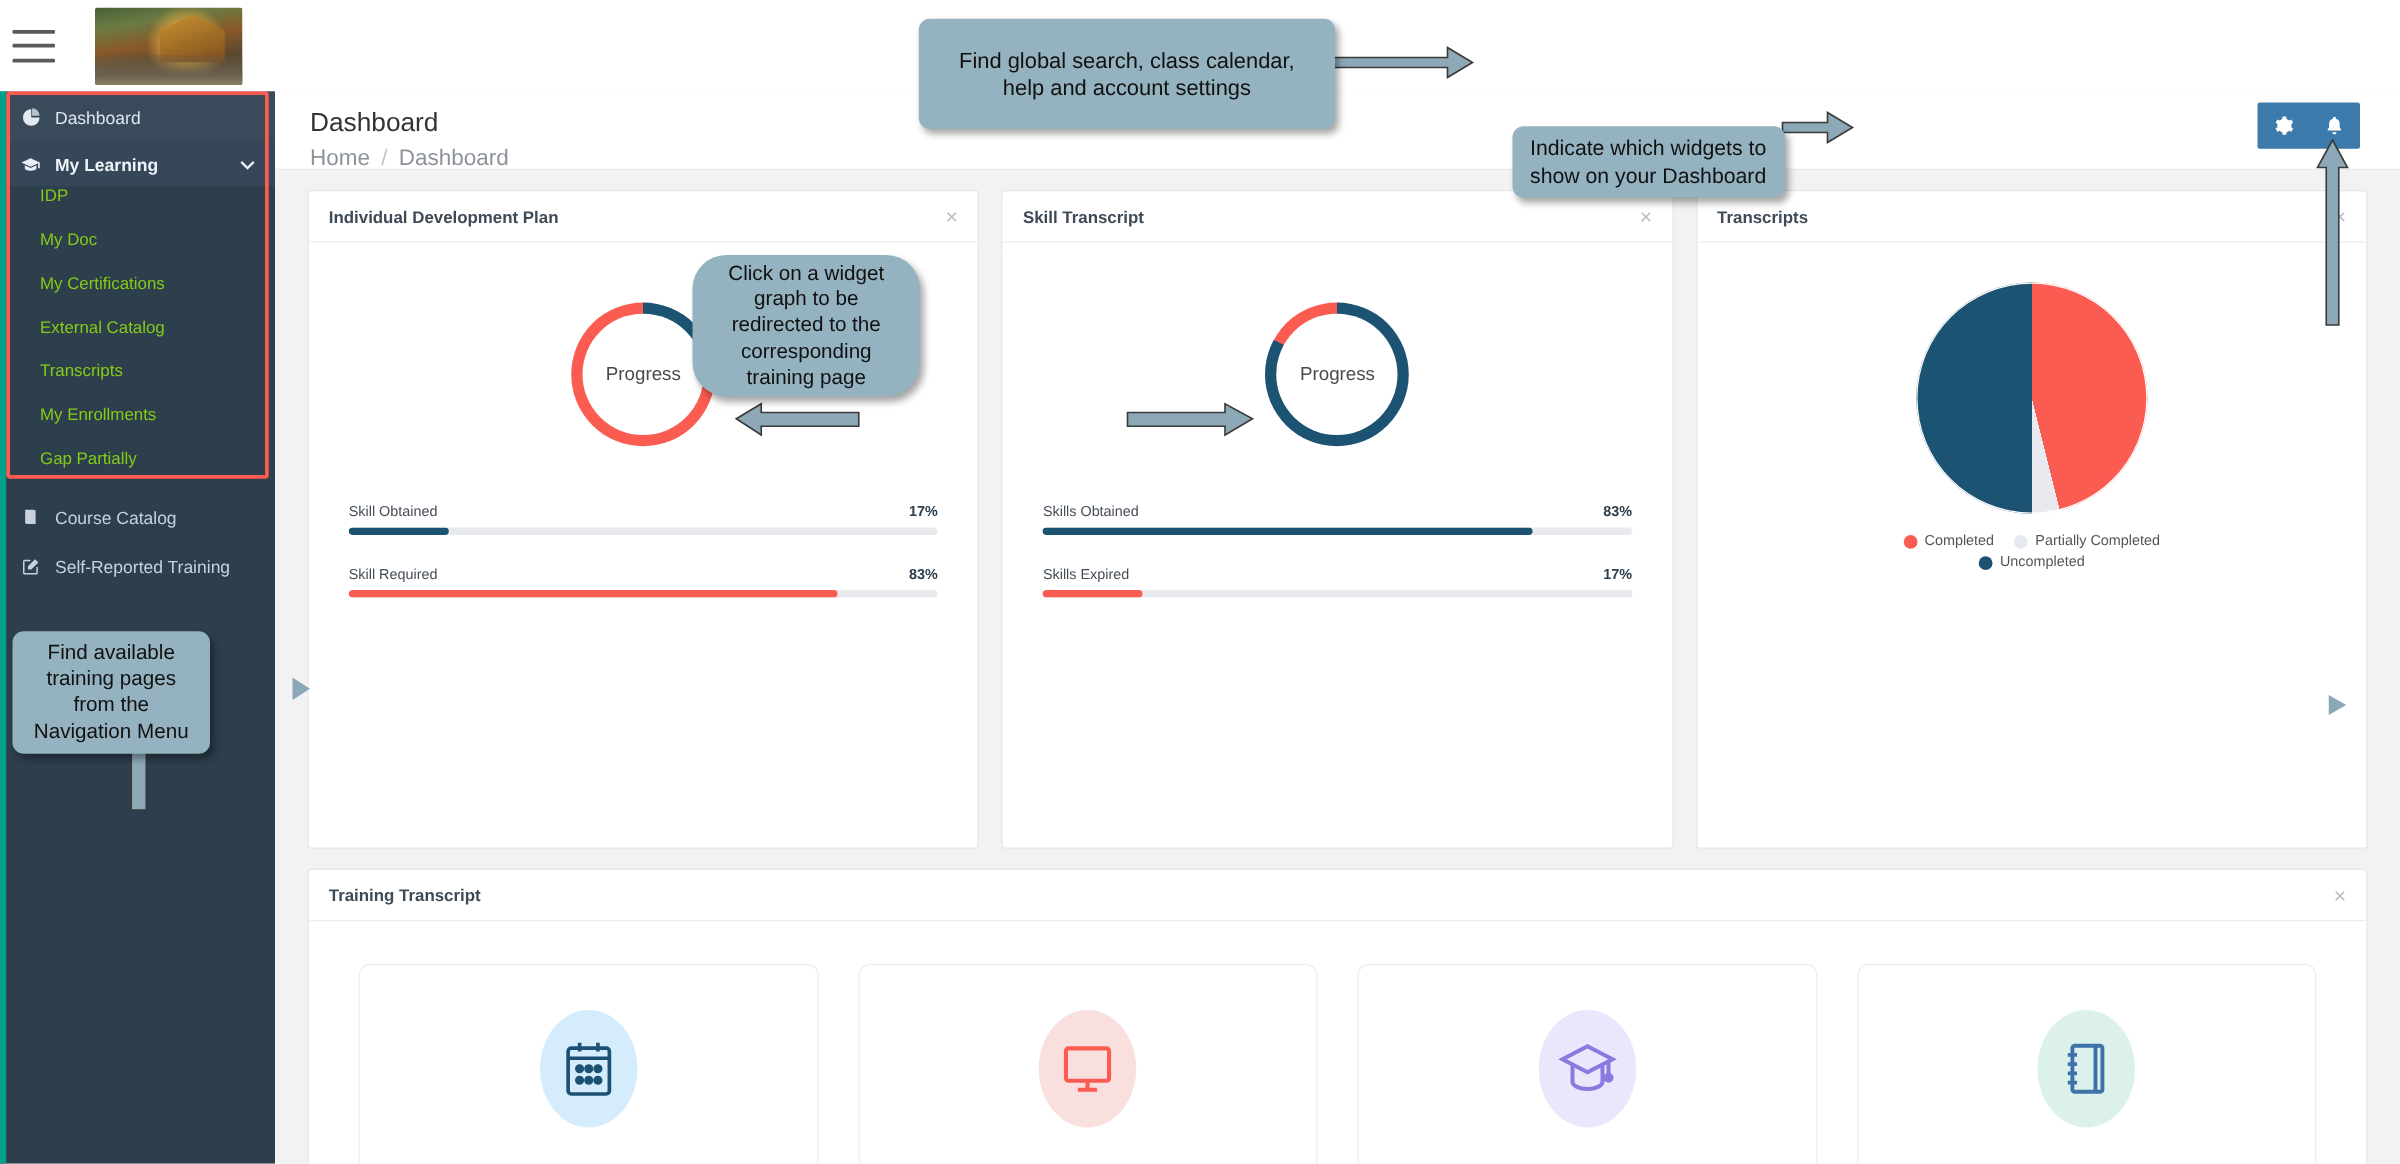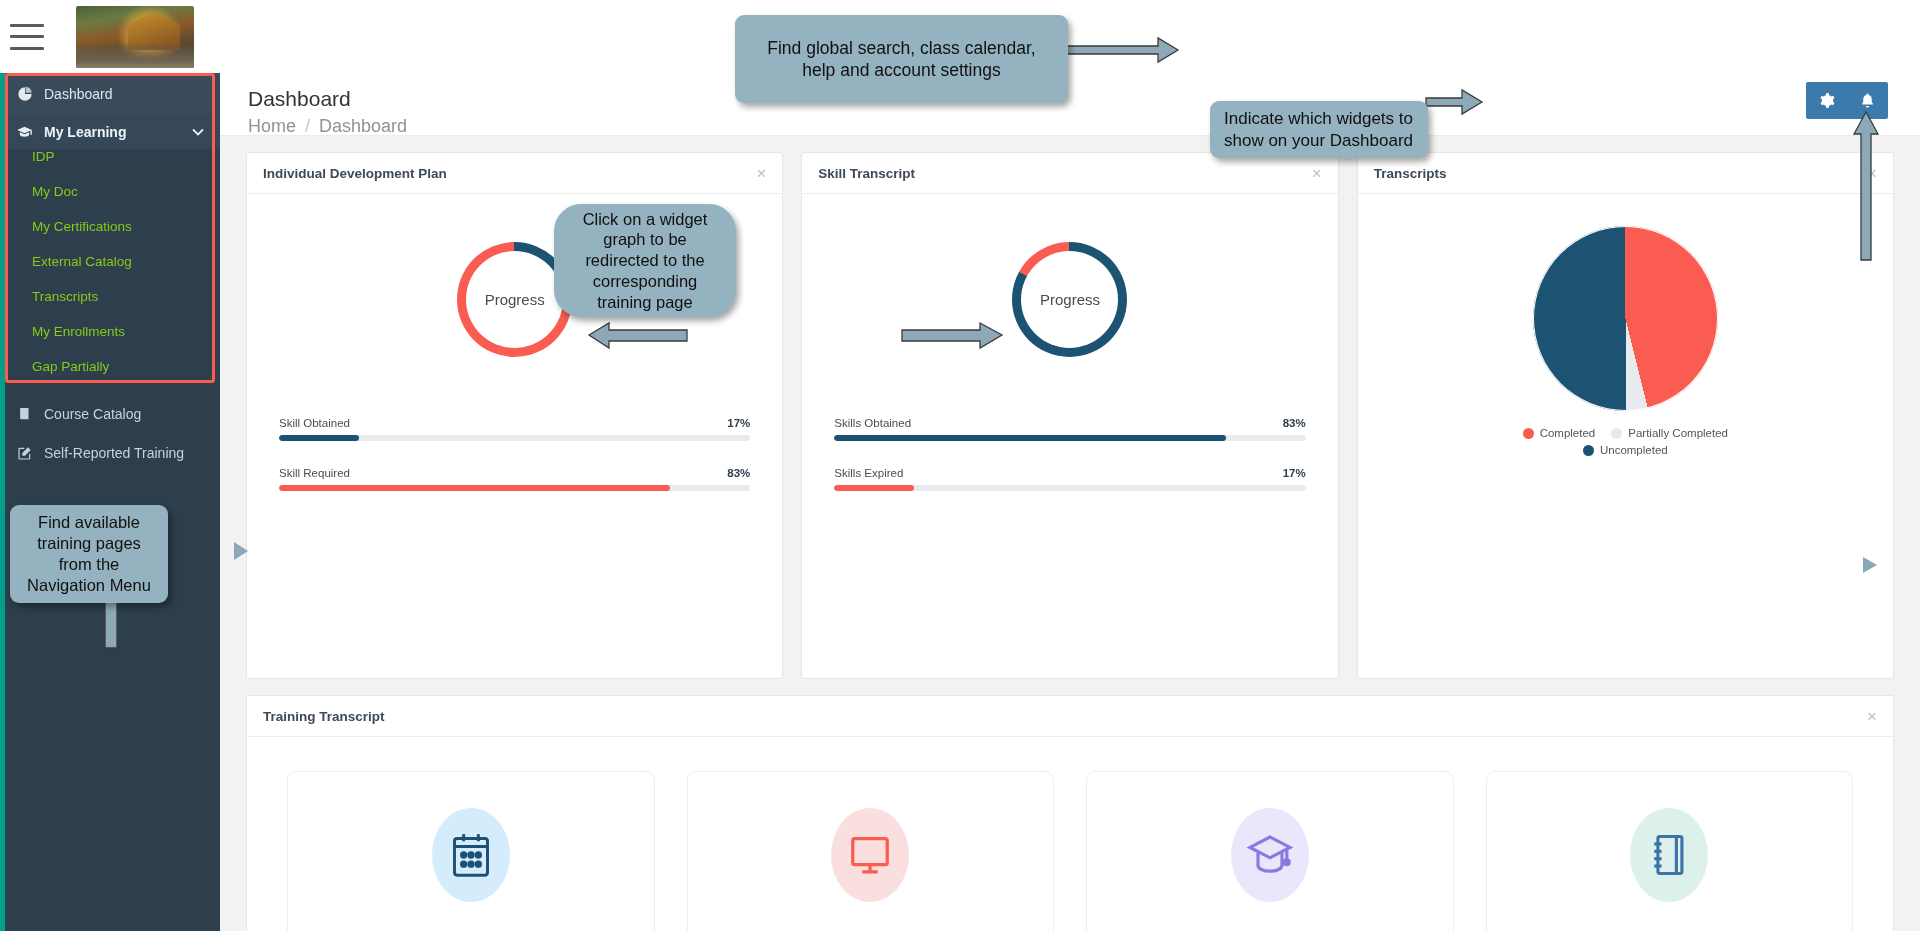--- a/index.html
+++ b/index.html
@@ -152,21 +152,21 @@
   .widget-body { position:relative; height:485px; }
 
   .donut-wrap { display:flex; justify-content:center; padding-top:48px; }
   .donut { position:relative; width:115px; height:115px; border-radius:50%; cursor:pointer; }
   .donut .hole {
     position:absolute; left:9px; top:9px; right:9px; bottom:9px; border-radius:50%;
     background:#fff; display:flex; align-items:center; justify-content:center;
     font-size:15px; color:#4a4a4a;
   }
 
-  .bars { position:absolute; left:32px; right:32px; top:223px; }
+  .bars { position:absolute; left:32px; right:32px; top:210px; }
   .bar-block { margin-bottom:26px; }
   .bar-label-row { display:flex; justify-content:space-between; align-items:flex-end; margin-bottom:6px; }
   .bar-label { font-size:11.5px; color:#454d57; }
   .bar-pct { font-size:11.5px; font-weight:bold; color:#2d3e4c; }
   .bar-track { height:6px; background:#e8eaed; border-radius:3px; overflow:hidden; }
   .bar-fill { height:100%; border-radius:3px; }
 
   .pie-wrap { display:flex; justify-content:center; padding-top:32px; }
   .legend { margin-top:16px; text-align:center; font-size:11.5px; color:#555; }
   .legend-row { display:flex; justify-content:center; gap:16px; align-items:center; margin-bottom:5px; }

